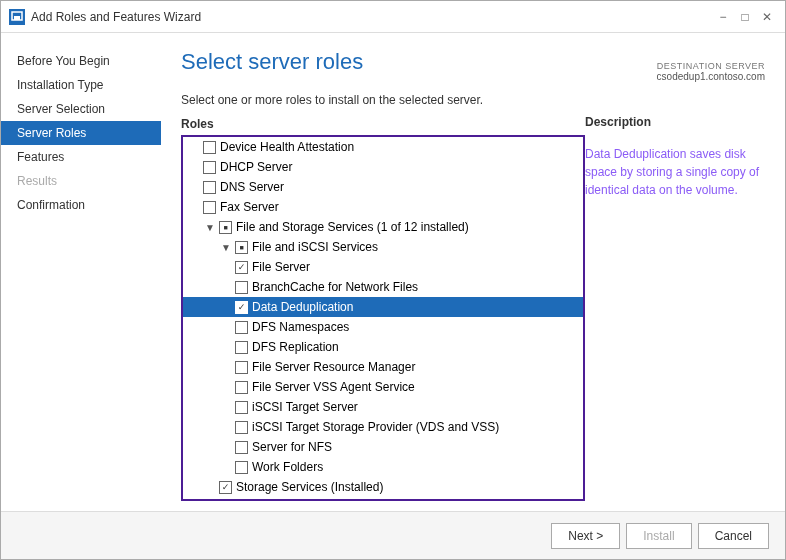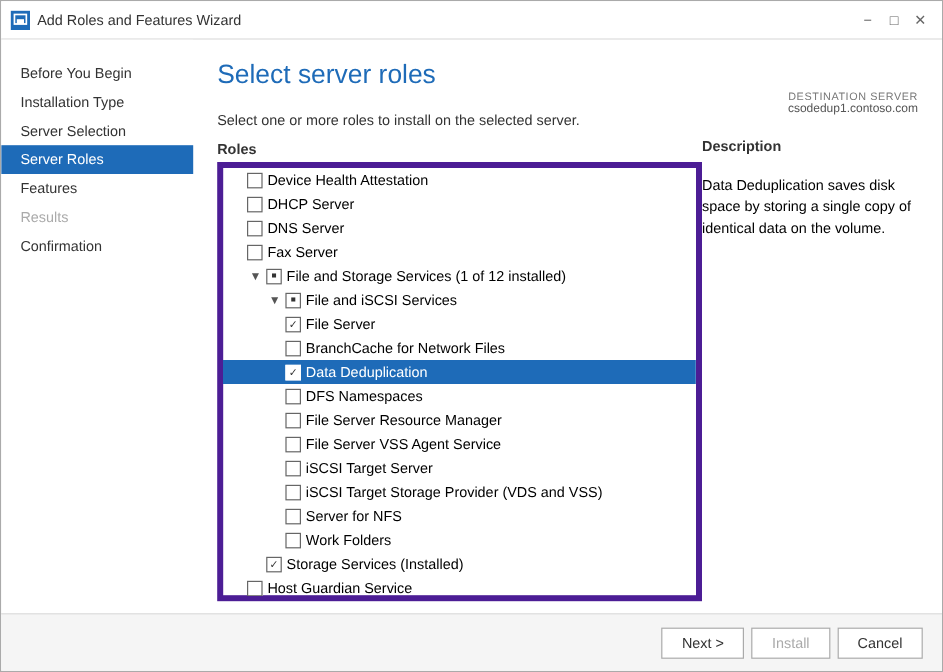--- a/index.html
+++ b/index.html
@@ -106,21 +106,21 @@
     }
     .main-header h1 {
       font-size: 22px;
       font-weight: 300;
       color: #1e6bb8;
       margin-bottom: 0;
     }
     .destination-server {
       position: absolute;
       right: 20px;
-      top: 42px;
+      top: 28px;
       text-align: right;
       font-size: 10px;
       color: #555;
     }
     .destination-server .label {
       font-size: 9px;
       text-transform: uppercase;
       color: #777;
       letter-spacing: 0.5px;
     }
@@ -147,21 +147,21 @@
     }
 
     .roles-label {
       font-size: 12px;
       font-weight: 600;
       color: #333;
       margin-bottom: 4px;
     }
 
     .roles-list-container {
-      border: 5px solid #4c1d95;
+      border: 2px solid #4c1d95;
       flex: 1;
       overflow: hidden;
       position: relative;
     }
 
     .roles-list {
       height: 100%;
       overflow-y: auto;
       overflow-x: auto;
       font-size: 12px;
@@ -234,21 +234,21 @@
       padding-top: 22px;
     }
     .description-label {
       font-size: 12px;
       font-weight: 600;
       color: #333;
       margin-bottom: 16px;
     }
     .description-text {
       font-size: 12px;
-      color: #000000;
+      color: #8b5cf6;
       line-height: 1.5;
     }
 
     
     .footer {
       height: 48px;
       border-top: 1px solid #ddd;
       display: flex;
       align-items: center;
       justify-content: flex-end;
@@ -382,20 +382,24 @@
               <div class="role-item selected indent-3">
                 <span class="checkbox checked"></span>
                 <span>Data Deduplication</span>
               </div>
 
               <div class="role-item indent-3">
                 <span class="checkbox"></span>
                 <span>DFS Namespaces</span>
               </div>
 
+              <div class="role-item indent-3">
+                <span class="checkbox"></span>
+                <span>DFS Replication</span>
+              </div>
 
               <div class="role-item indent-3">
                 <span class="checkbox"></span>
                 <span>File Server Resource Manager</span>
               </div>
 
               <div class="role-item indent-3">
                 <span class="checkbox"></span>
                 <span>File Server VSS Agent Service</span>
               </div>

